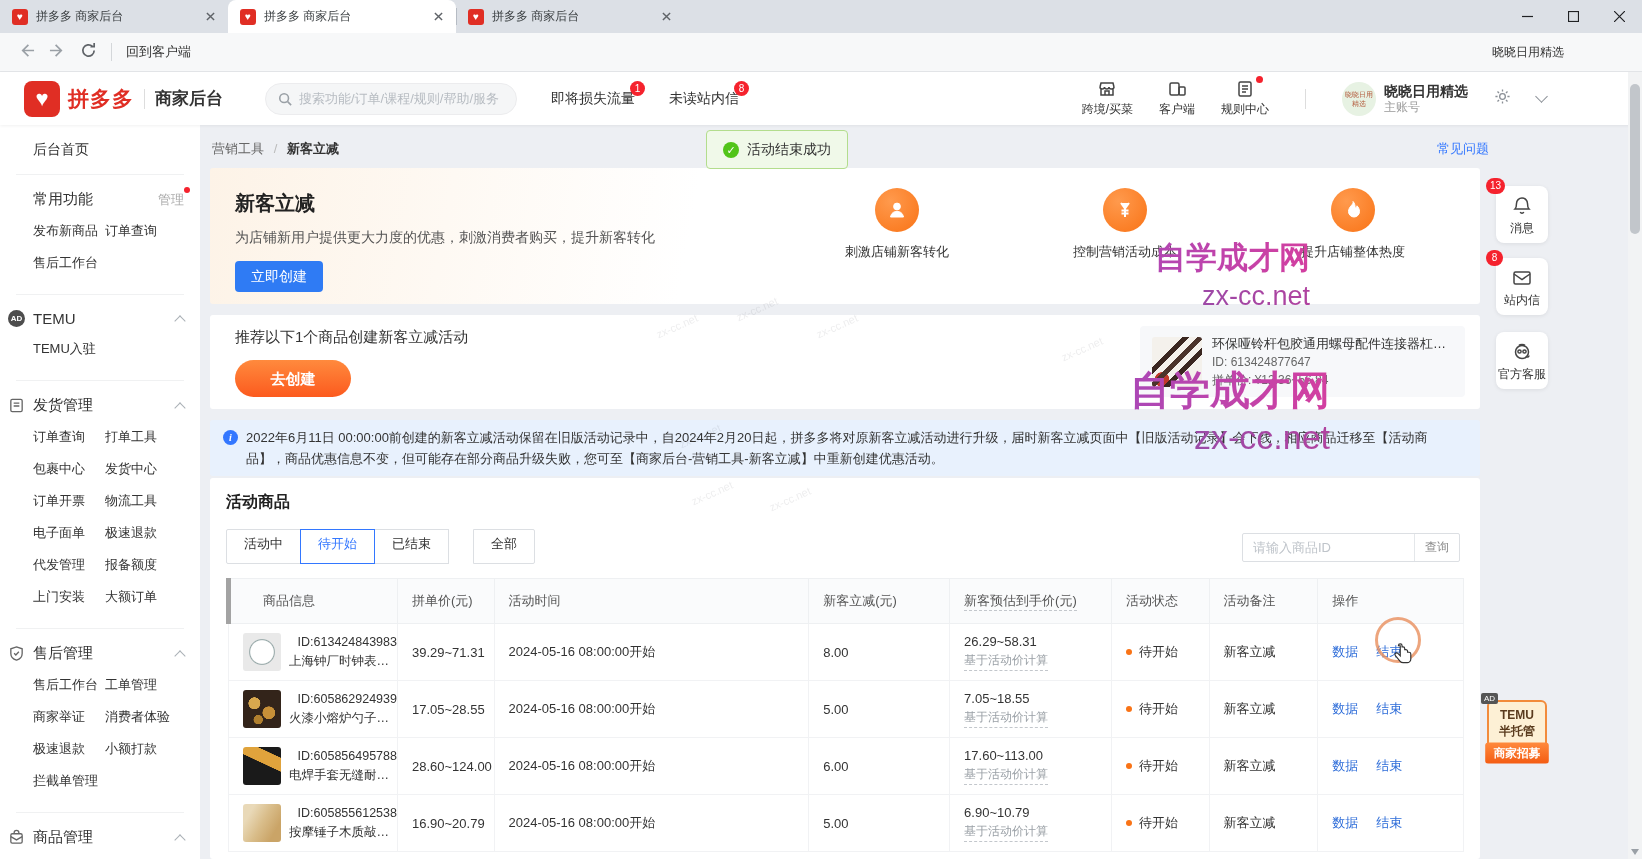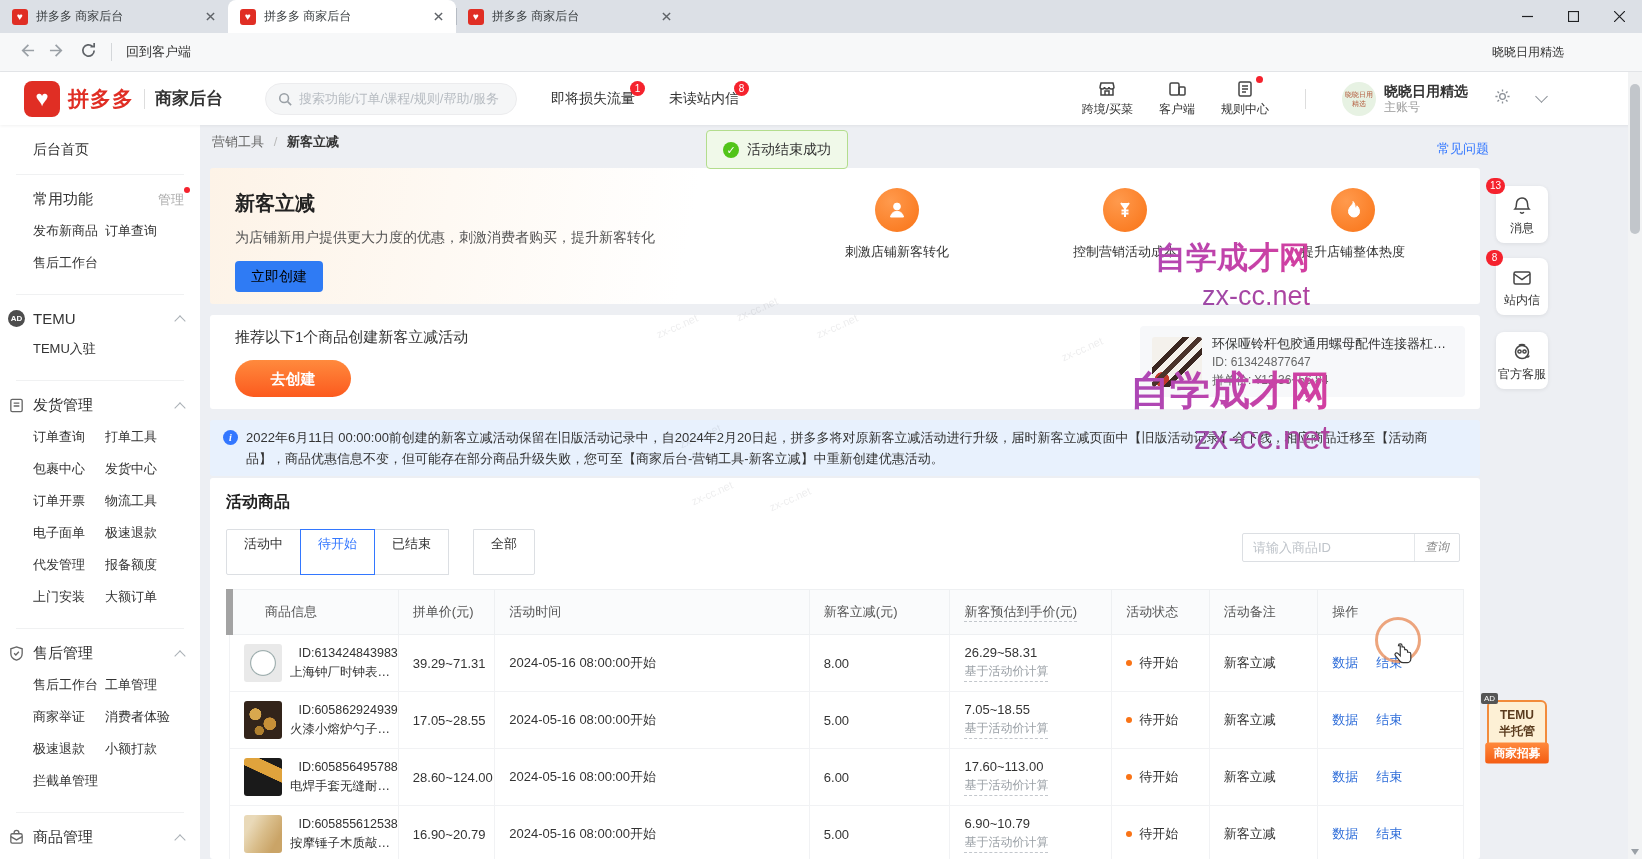--- a/index.html
+++ b/index.html
@@ -59,31 +59,31 @@
   .side-sec .sec-icon svg { width:17px; height:17px; stroke:#666; fill:none; stroke-width:1.4; }
   .ad-badge { width:17px; height:17px; border-radius:50%; background:#4d4d4d; color:#fff; font-size:8px; font-weight:bold; line-height:17px; text-align:center; }
   .sec-right { margin-left:auto; font-size:13px; color:#aaa; position:relative; }
   .sec-right .rdot { position:absolute; top:-4px; right:-6px; width:6px; height:6px; border-radius:50%; background:#f5222d; }
   .chev-up { margin-left:auto; width:8px; height:8px; border-left:1.5px solid #aab0b6; border-top:1.5px solid #aab0b6; transform:rotate(45deg); margin-top:4px; }
   .side-grid { display:grid; grid-template-columns:72px auto; padding:0 0 0 33px; }
   .side-item { font-size:13px; color:#333; padding:7px 0; white-space:nowrap; }
 
   
   .content { position:absolute; left:200px; top:125px; width:1442px; height:734px; }
-  .crumb-row { position:absolute; left:12px; top:8px; font-size:13px; }
+  .crumb-row { position:absolute; left:12px; top:15px; font-size:13px; }
   .crumb-a { color:#666; } .crumb-sep { color:#bbb; margin:0 6px; } .crumb-b { color:#333; font-weight:bold; }
   .faq-link { position:absolute; left:1237px; top:15px; font-size:13px; color:#3377ff; }
   .toast { position:absolute; left:506px; top:5px; height:39px; background:#f0f9e9; border:1px solid #b3dd8d; border-radius:4px; display:flex; align-items:center; padding:0 16px; gap:8px; font-size:14px; color:#333; z-index:6; }
   .toast .chk { width:16px; height:16px; border-radius:50%; background:#52c41a; color:#fff; font-size:11px; line-height:16px; text-align:center; flex:none; }
 
   .card { position:absolute; background:#fff; border-radius:3px; }
   .hero { left:10px; top:43px; width:1270px; height:136px; background:linear-gradient(100deg,#fdf3e7 0%,#ffffff 38%); padding:22px 0 0 25px; }
   .hero-title { font-size:20px; font-weight:bold; color:#222; }
   .hero-desc { font-size:14px; color:#555; margin-top:12px; }
-  .hero-cta { display:inline-block; margin-top:14px; width:88px; height:31px; background:#2f7bf4; color:#000000; font-size:14px; text-align:center; line-height:31px; border-radius:4px; }
+  .hero-cta { display:inline-block; margin-top:14px; width:88px; height:31px; background:#2f7bf4; color:#ffffff; font-size:14px; text-align:center; line-height:31px; border-radius:4px; }
   .feature { position:absolute; top:20px; width:200px; display:flex; flex-direction:column; align-items:center; gap:11px; }
   .f1{left:587px;} .f2{left:815px;} .f3{left:1043px;}
   .f-ic { width:44px; height:44px; border-radius:50%; background:radial-gradient(circle at 35% 30%,#ff9a4d,#f97316); display:flex; align-items:center; justify-content:center; }
   .f-ic svg { width:22px; height:22px; fill:#fff; stroke:#fff; }
   .f-label { font-size:13px; color:#333; }
 
   .recommend { left:10px; top:190px; width:1270px; height:94px; padding:13px 0 0 25px; }
   .rec-title { font-size:15px; font-weight:normal; color:#333; }
   .rec-cta { display:inline-block; margin-top:13px; width:116px; height:37px; background:linear-gradient(180deg,#ff8a3d,#fc5a1e); color:#fff; font-size:15px; font-weight:bold; text-align:center; line-height:37px; border-radius:19px; }
   .rec-prod { position:absolute; right:15px; top:11px; width:325px; height:71px; background:#f7f8fa; border-radius:4px; display:flex; align-items:center; padding:0 12px; gap:10px; }
@@ -94,32 +94,32 @@
       radial-gradient(circle at 20% 85%,#c0392b 12%,transparent 13%),#f4f1ec; }
   .rec-lines { font-size:12px; color:#666; line-height:18px; min-width:0; }
   .rec-name { font-size:13px; color:#333; white-space:nowrap; overflow:hidden; text-overflow:ellipsis; }
 
   .notice { position:absolute; left:10px; top:295px; width:1270px; min-height:45px; background:#e8f1fd; border-radius:3px; padding:7px 28px 7px 36px; font-size:13px; color:#333; line-height:21px; }
   .notice .i-ic { position:absolute; left:13px; top:10px; width:15px; height:15px; border-radius:50%; background:#3377ff; color:#fff; font-size:10px; font-style:italic; font-weight:bold; line-height:15px; text-align:center; font-family:"Liberation Serif",serif; }
 
   .panel { left:10px; top:353px; width:1270px; height:381px; padding:14px 16px; }
   .panel-title { font-size:16px; font-weight:bold; color:#222; }
   .ptabs { display:inline-flex; margin-top:16px; }
-  .ptab { height:46px; padding:0 17px; background:#fff; border:1px solid #dcdfe3; margin-left:-1px; font-size:13px; color:#333; line-height:28px; position:relative; }
+  .ptab { height:35px; padding:0 17px; background:#fff; border:1px solid #dcdfe3; margin-left:-1px; font-size:13px; color:#333; line-height:28px; position:relative; }
   .ptab:first-child { margin-left:0; border-radius:2px 0 0 2px; }
   .ptab:last-child { border-radius:0 2px 2px 0;margin-left:24px; }
   .ptab.active { color:#3377ff; border-color:#3377ff; z-index:1; }
   .psearch { position:absolute; right:20px; top:55px; width:218px; height:29px; border:1px solid #dcdfe3; border-radius:2px; display:flex; align-items:center; background:#fff; }
   .psearch input { flex:1; border:none; outline:none; font-size:13px; padding:0 10px; color:#333; font-family:inherit; min-width:0; }
   .psearch input::placeholder { color:#bfc4ca; }
-  .psearch .qbtn { flex:none; padding:0 10px; font-size:12px; color:#888; border-left:1px solid #e4e7ea; line-height:27px;font-style:italic; }
+  .psearch .qbtn { flex:none; padding:0 10px; font-size:12px; color:#888; border-left:1px solid #e4e7ea; line-height:27px; }
 
   table.grid { width:1238px; margin-top:14px; border-collapse:collapse; table-layout:fixed; }
   .grid th { background:#fafbfc; font-weight:normal; font-size:13px; color:#555; text-align:left; padding:13px 0 13px 14px; border:1px solid #eef0f2; border-left:none; }
-  .grid th:first-child { border-left:7px solid #a3a3a3;padding-left:32px; }
+  .grid th:first-child { border-left:5px solid #a3a3a3;padding-left:32px; }
   .grid td { font-size:13px; color:#333; padding:9px 0 9px 14px; border:1px solid #f1f2f4; border-left:none; height:54px; }
   .grid td:first-child { border-left:1px solid #f1f2f4;text-align:right; }
   .c1{width:168px;} .c2{width:96px;} .c3{width:313px;} .c4{width:140px;} .c5{width:161px;} .c6{width:97px;} .c7{width:108px;} .c8{width:145px;}
   .dotted { border-bottom:1px dashed #c3c7cc; padding-bottom:2px; }
   .prod-cell { display:flex; align-items:center; gap:8px; }
   .thumb { width:38px; height:38px; border-radius:3px; flex:none; }
   .t1 { background:radial-gradient(circle at 50% 50%, #fff 42%, #9aa 46%, #e9e9e9 50%), #ededed; }
   .t2 { background:radial-gradient(circle at 30% 35%, #d8a84e 16%, transparent 17%), radial-gradient(circle at 68% 60%, #c89038 18%, transparent 19%), radial-gradient(circle at 40% 78%, #b07f2e 12%, transparent 13%), #33241a; }
   .t3 { background:linear-gradient(25deg,#1a1a1a 55%, #e0a33c 56%, #e0a33c 80%, #1a1a1a 81%), #151515; }
   .t4 { background:linear-gradient(120deg,#e9d9b8 20%, #d9bd8a 50%, #caa467 80%); }

